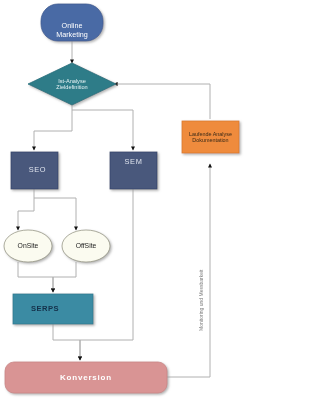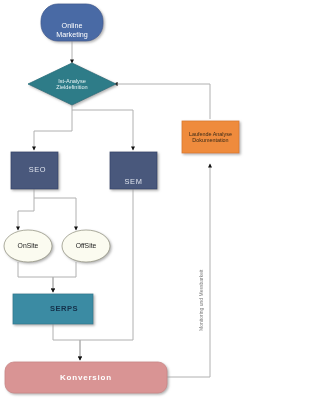--- a/index.html
+++ b/index.html
@@ -142,27 +142,27 @@
   </svg>
 
   <div class="node-label lbl-online" style="left:41px; top:12px; width:62px; height:37px;">Online
 Marketing</div>
 
   <div class="node-label lbl-diamond" style="left:40px; top:70px; width:64px; height:28px;">Ist-Analyse
 Zieldefinition</div>
 
   <div class="node-label lbl-seo" style="left:11px; top:152px; width:53px; height:37px;">SEO</div>
 
-  <div class="node-label lbl-sem" style="left:110px; top:164px; width:47px; height:37px;">SEM</div>
+  <div class="node-label lbl-sem" style="left:110px; top:144px; width:47px; height:37px;">SEM</div>
 
   <div class="node-label lbl-onsite" style="left:4px; top:230px; width:48px; height:32px;">OnSite</div>
 
   <div class="node-label lbl-offsite" style="left:62px; top:230px; width:48px; height:32px;">OffSite</div>
 
-  <div class="node-label lbl-serps" style="left:24px; top:294px; width:80px; height:30px;border-radius:13px;">SERPS</div>
+  <div class="node-label lbl-serps" style="left:5px; top:294px; width:80px; height:30px;border-radius:13px;">SERPS</div>
 
   <div class="node-label lbl-konversion" style="left:5px; top:362px; width:162px; height:31px;">Konversion</div>
 
   <div class="node-label lbl-orange" style="left:182px; top:121px; width:57px; height:32px;">Laufende Analyse
 Dokumentation</div>
 
   <div class="edge-label-rot" style="left:204px; top:325px;">Monitoring und Messbarkeit</div>
 
 </div>
 

